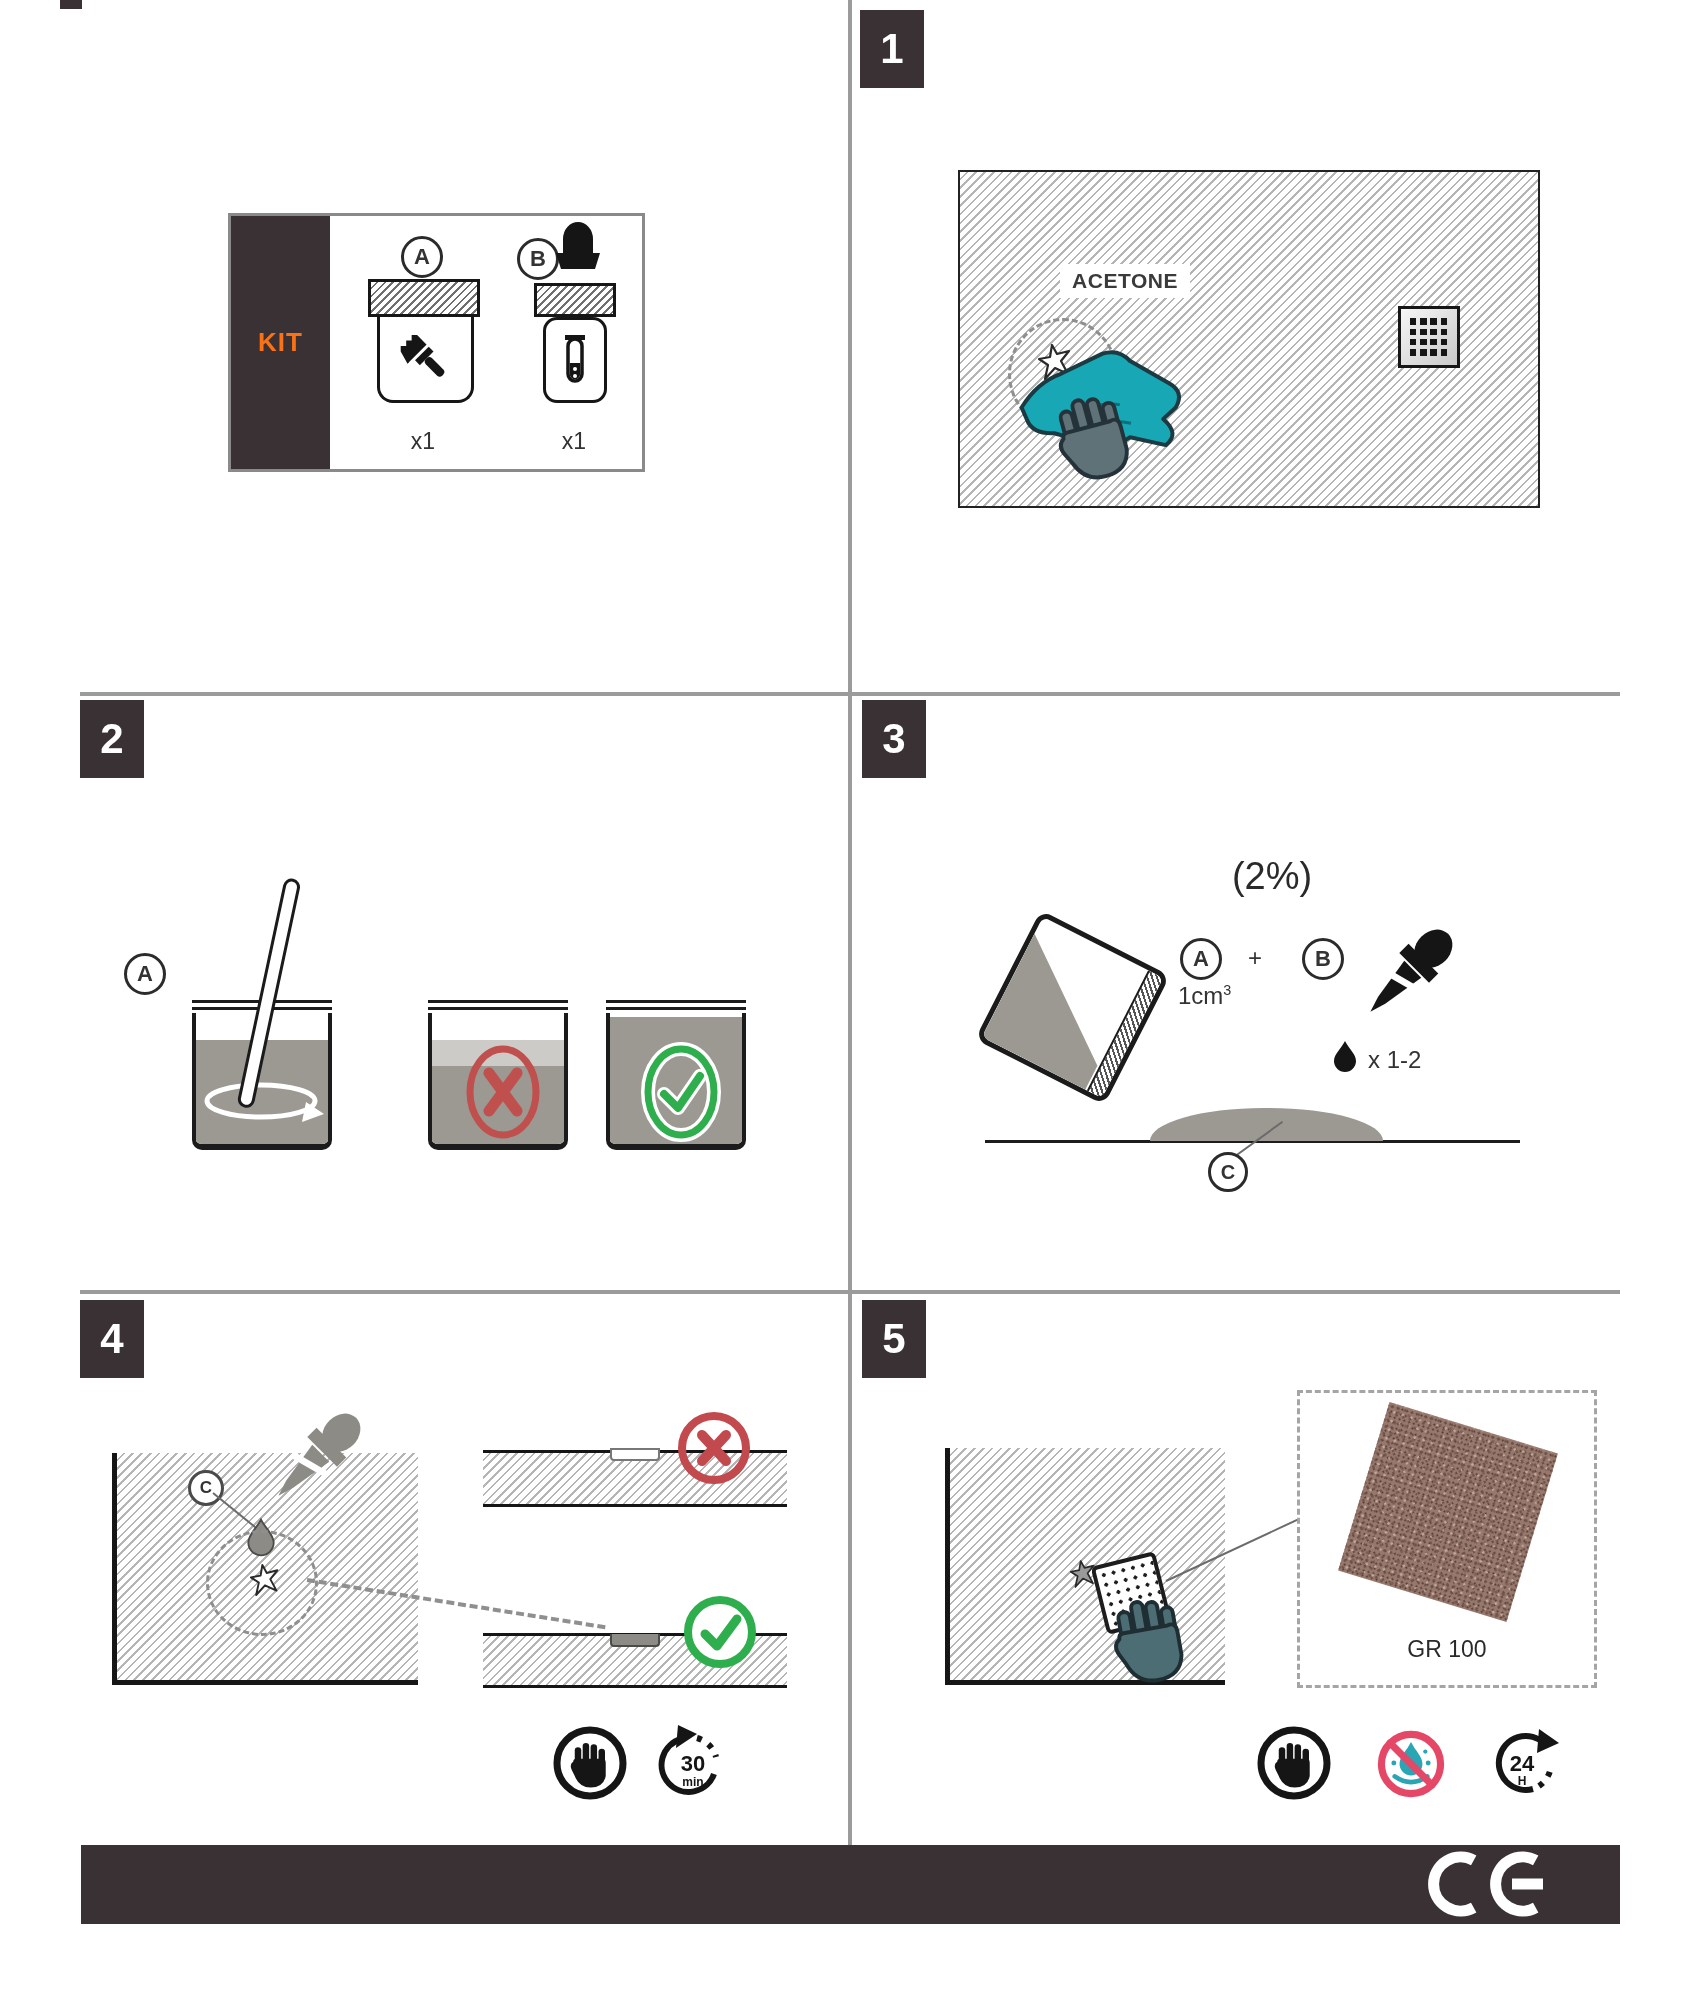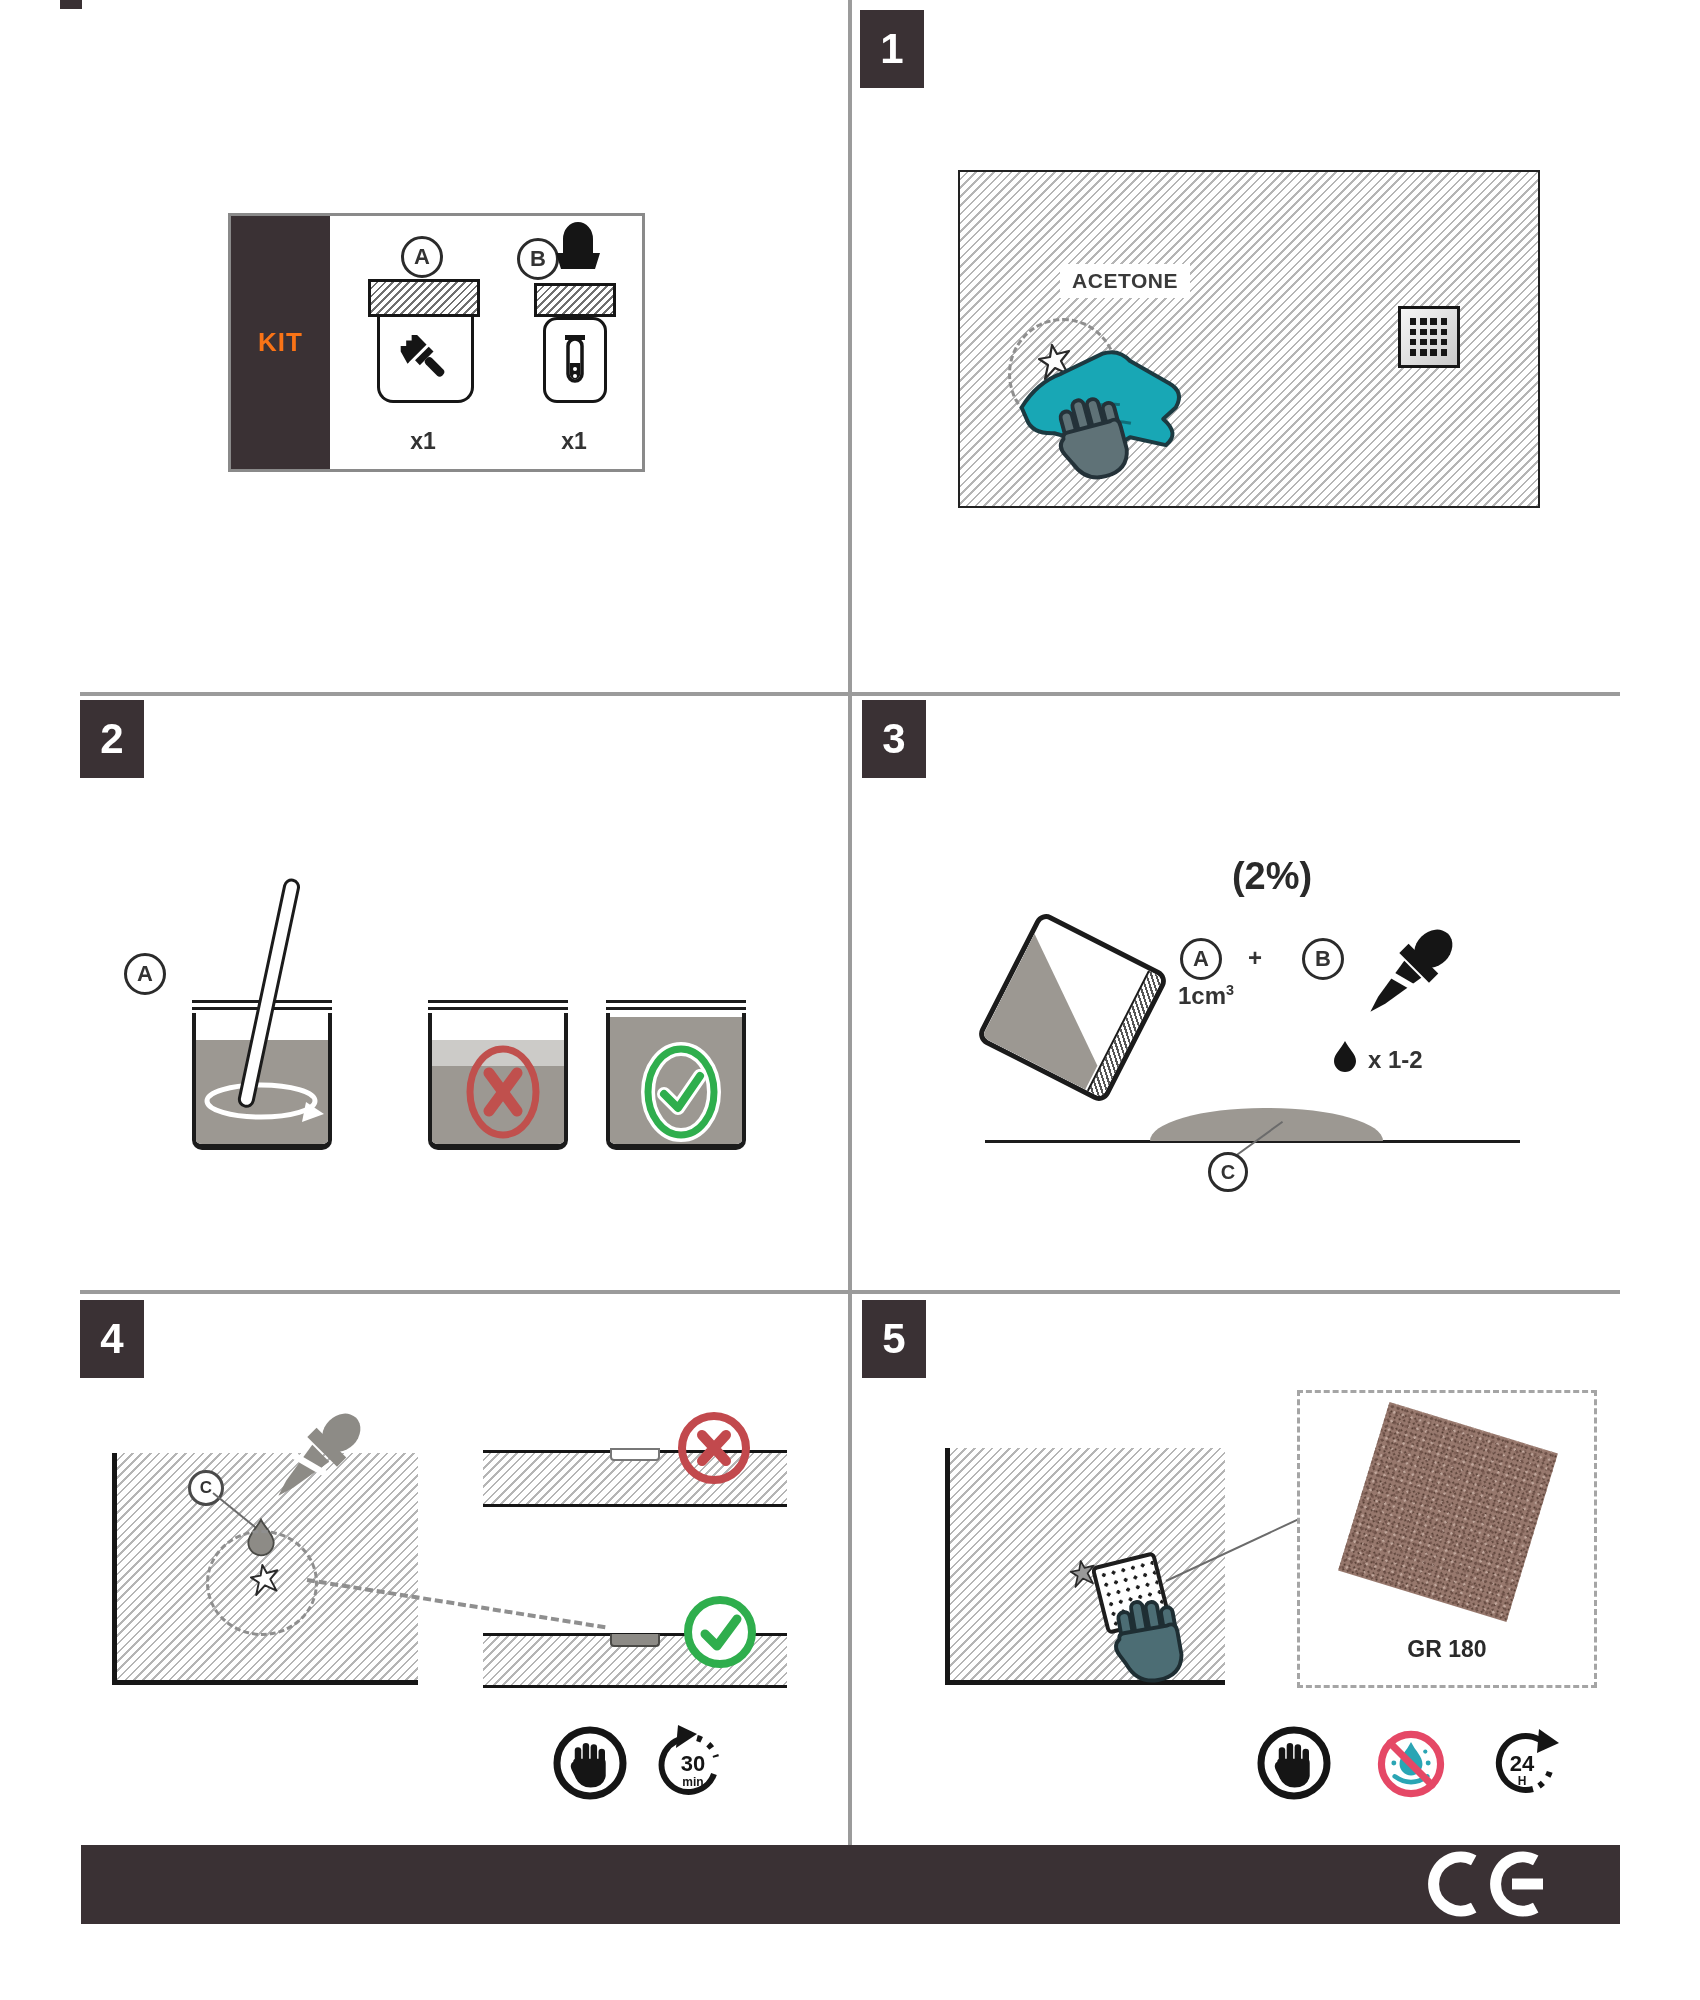--- a/index.html
+++ b/index.html
@@ -10,21 +10,21 @@
   .hatch-dark{background:repeating-linear-gradient(135deg,#ffffff 0 3.6px,#6f6f6f 3.6px 5.6px);}
   .badge{position:absolute;width:64px;height:78px;background:#3a3134;color:#fff;
          display:flex;align-items:center;justify-content:center;
          font-size:42px;font-weight:bold;}
   .divider-v{position:absolute;background:#9b9b9b;width:4px;}
   .divider-h{position:absolute;background:#9b9b9b;height:4px;}
   .lcirc{position:absolute;border:3px solid #2b2b2b;border-radius:50%;background:#fff;
          display:flex;align-items:center;justify-content:center;font-weight:bold;}
   .label-box{position:absolute;background:#fff;display:flex;align-items:center;justify-content:center;
              font-weight:bold;color:#3a3a3a;text-align:center;}
-  .btxt{font-weight:bold;color:#333;position:absolute;}
+  .btxt{font-weight:normal;color:#333;position:absolute;}
   .jar{position:absolute;width:140px;height:148px;}
   .jar .rim{height:13px;background:repeating-linear-gradient(180deg,#1b1b1b 0 3px,#ffffff 3px 7px);}
   .jar .body{height:131px;border-left:4px solid #1b1b1b;border-right:4px solid #1b1b1b;
              border-bottom:6px solid #1b1b1b;border-radius:0 0 10px 10px;position:relative;background:#fff;overflow:hidden;}
   .liquid{position:absolute;left:0;right:0;bottom:0;background:#9c9892;}
   .grid-icon{position:absolute;width:62px;height:62px;border:3px solid #161616;box-sizing:border-box;
              background:linear-gradient(135deg,#f6f6f6,#c9c9c9);display:flex;align-items:center;justify-content:center;}
   .grid-inner{width:42px;display:flex;flex-wrap:wrap;}
   .grid-inner i{display:block;width:6.5px;height:6.5px;background:#161616;margin:1.9px;}
   .xsec{position:absolute;border-top:3px solid #161616;border-bottom:3px solid #161616;box-sizing:border-box;}
@@ -293,21 +293,21 @@
     <g fill="#4c6d74" stroke="#1e2e33" stroke-width="3" stroke-linejoin="round">
       <rect x="8" y="10" width="9" height="28" rx="4.5"></rect>
       <rect x="19" y="4" width="9" height="32" rx="4.5"></rect>
       <rect x="30" y="6" width="9" height="30" rx="4.5"></rect>
       <rect x="41" y="12" width="9" height="26" rx="4.5"></rect>
       <path d="M6 30 Q0 34 4 42 L8 50 Q14 66 30 66 Q48 66 51 50 L51 32 Q51 24 44 26 L10 26 Q6 26 6 30 Z"></path>
     </g>
   </svg>
   <div class="abs" style="left:1297px;top:1390px;width:300px;height:298px;border:3px dashed #a5a5a5;box-sizing:border-box;background:#fff;"></div>
   <div class="abs sandpaper" style="left:1360px;top:1424px;width:176px;height:176px;transform:rotate(17deg);"></div>
-  <div class="btxt" style="left:1322px;top:1636px;width:250px;text-align:center;font-size:23px;color:#2a2a2a;">GR 180</div>
+  <div class="btxt" style="left:1322px;top:1636px;width:250px;text-align:center;font-size:23px;color:#2a2a2a;">GR 100</div>
 
   <svg class="abs" style="left:1254px;top:1723px;" width="80" height="80" viewBox="0 0 80 80">
     <circle cx="40" cy="40" r="33" fill="#fff" stroke="#151515" stroke-width="7"></circle>
     <g fill="#151515" transform="translate(19,17) scale(0.72)">
       <rect x="8" y="10" width="9" height="28" rx="4.5"></rect>
       <rect x="19" y="4" width="9" height="32" rx="4.5"></rect>
       <rect x="30" y="6" width="9" height="30" rx="4.5"></rect>
       <rect x="41" y="12" width="9" height="26" rx="4.5"></rect>
       <path d="M6 30 Q0 34 4 42 L8 50 Q14 66 30 66 Q48 66 51 50 L51 32 Q51 24 44 26 L10 26 Q6 26 6 30 Z"></path>
     </g>

